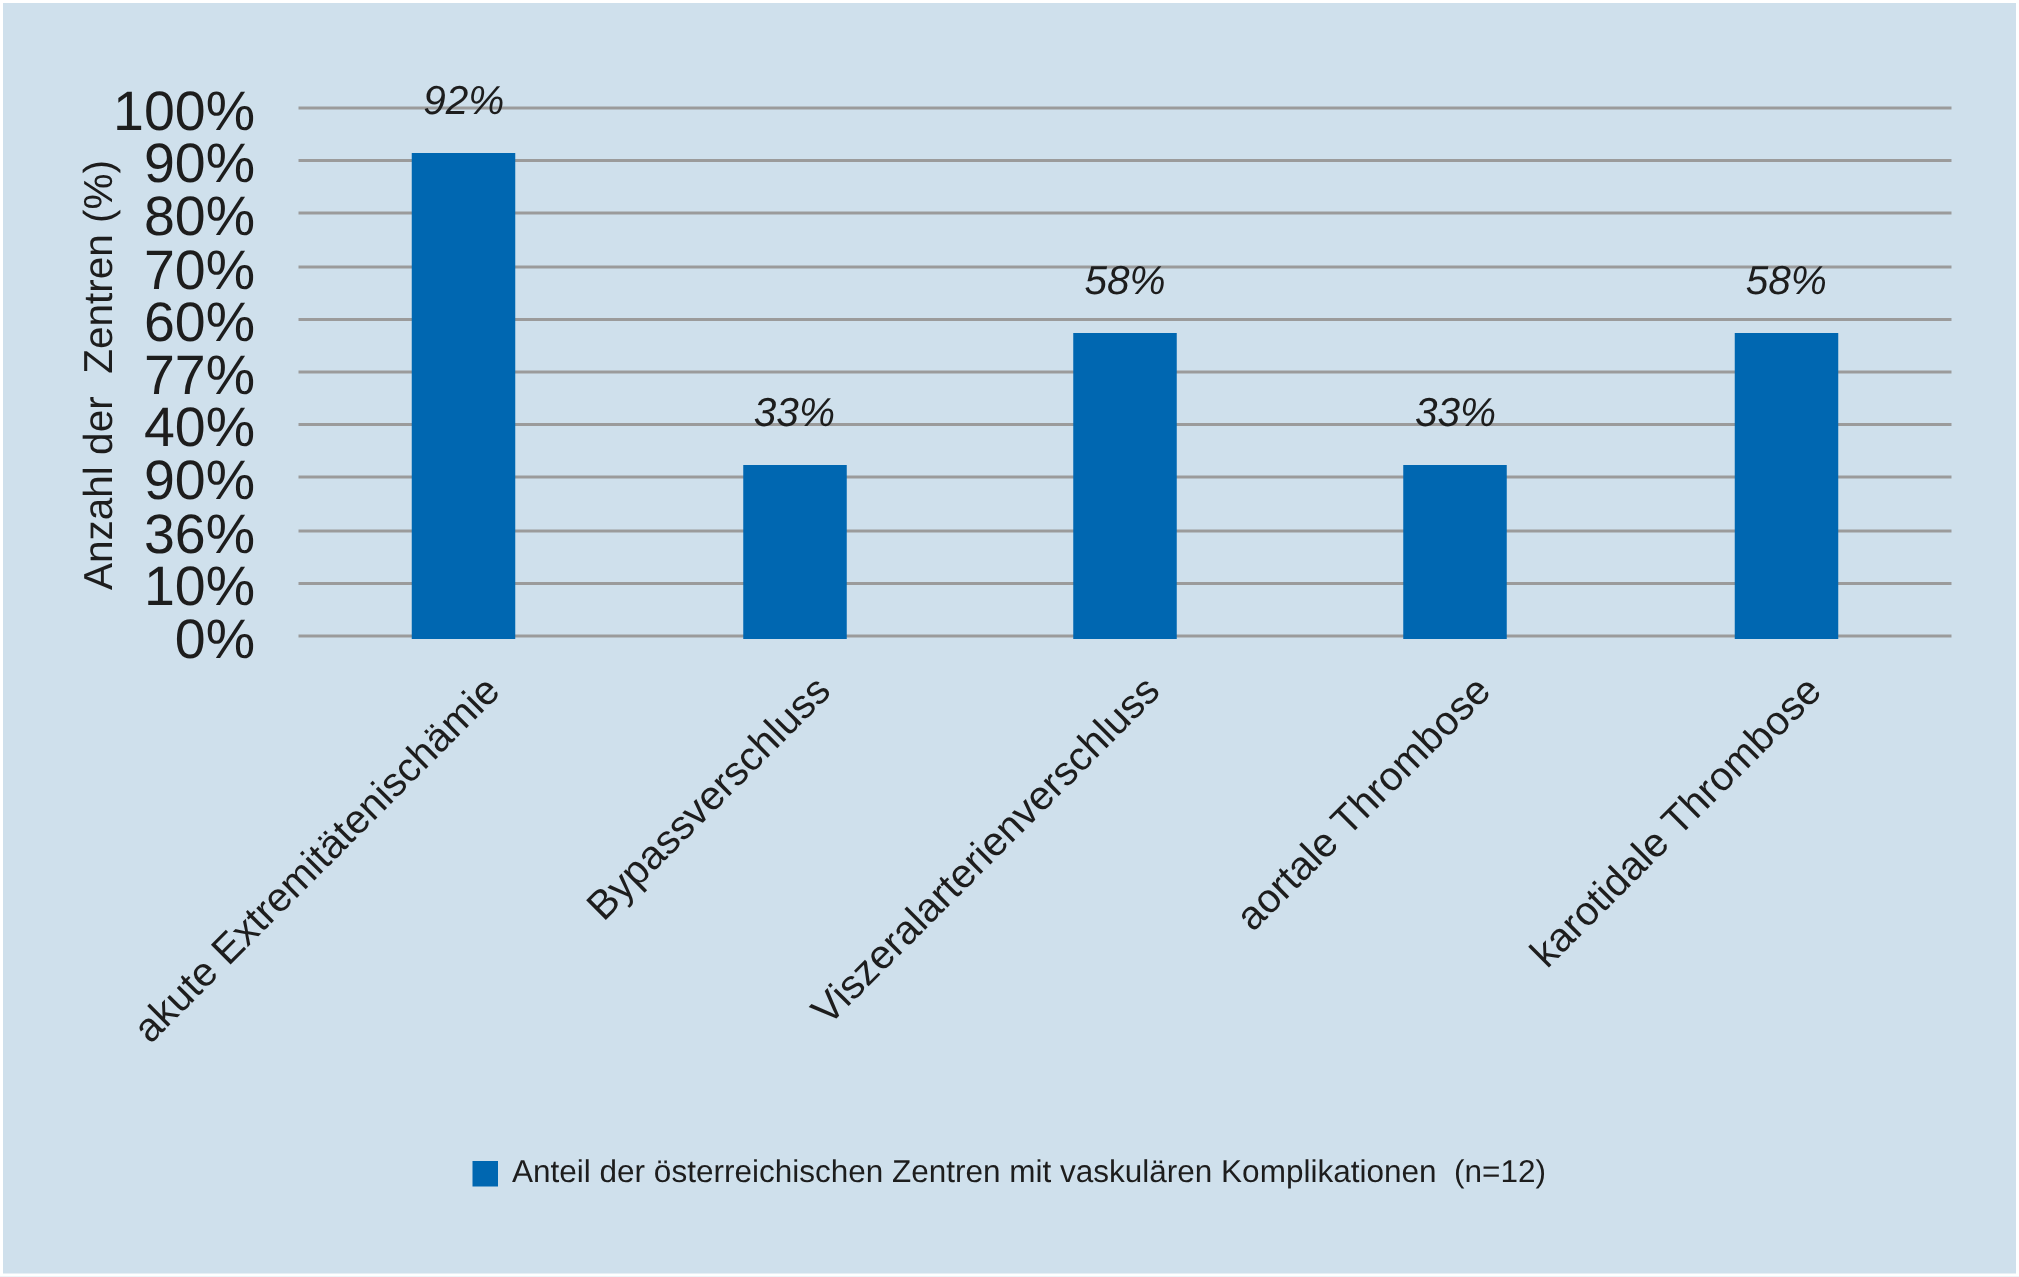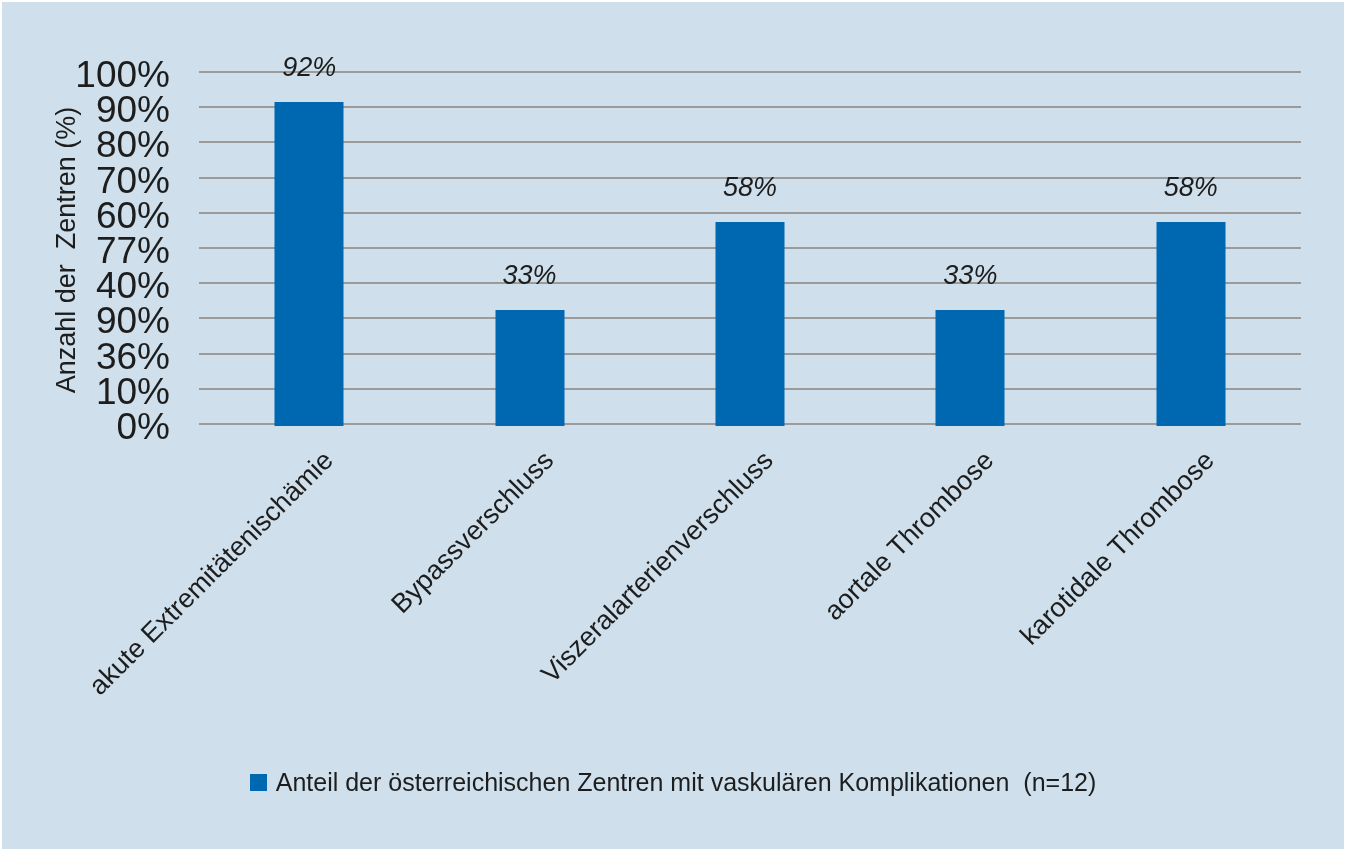--- a/index.html
+++ b/index.html
@@ -104,21 +104,21 @@
     justify-content: center;
     gap: 9px;
   }
   .legend-marker {
     display: inline-block;
     width: 17px;
     height: 17px;
     flex: 0 0 auto;
   }
   .legend-label {
-    font-size: 25px;
+    font-size: 21px;
     white-space: pre;
   }
 </style>
 </head>
 <body>
 
 <div class="canvas" style="background: rgb(207, 224, 236); color: rgb(29, 29, 29);">
 
   <div class="y-axis-title">Anzahl der  Zentren (%)</div>
 

